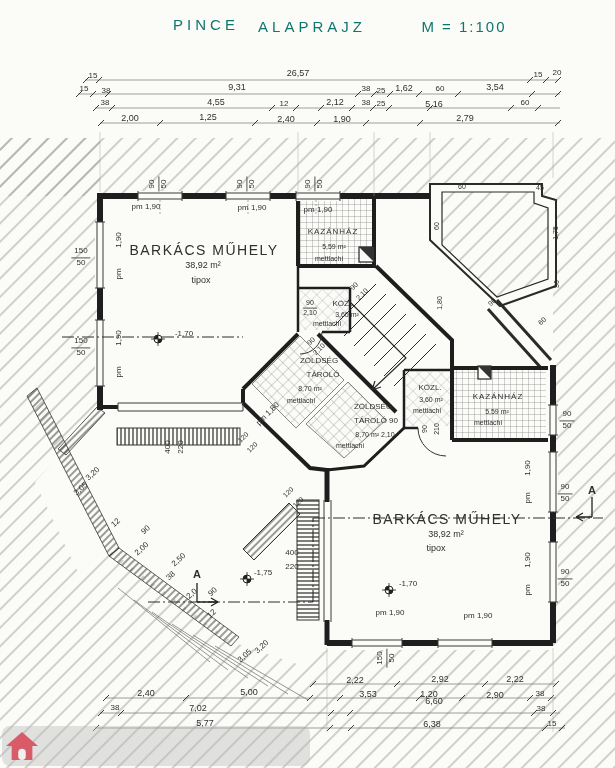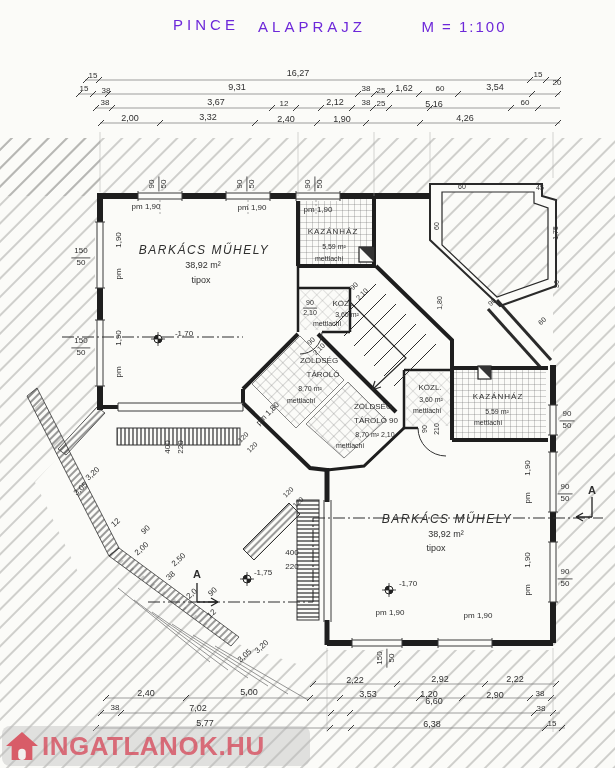--- a/index.html
+++ b/index.html
@@ -1,22 +1,22 @@
 <!DOCTYPE html>
 <html><head>
 <meta charset="utf-8">
 <style>
   html,body{margin:0;padding:0;background:#e8e8e8;}
   .stage{position:relative;width:615px;height:768px;background:#fbfbf8;overflow:hidden;
          font-family:"Liberation Sans",sans-serif;color:#2f2f2f;}
   .stage svg.plan{position:absolute;left:0;top:0;}
   .lb{position:absolute;transform:translate(-50%,-50%);font-size:9px;line-height:1;
       white-space:nowrap;color:#2f2f2f;z-index:3;}
-  .s7{font-size:7px;} .s8{font-size:8px;} .s10{font-size:12px;letter-spacing:1.5px;font-style:italic;}
-  .s11{font-size:11px;font-weight:bold;} .s16{font-size:15px;letter-spacing:4px;color:#6d28d9;}
+  .s7{font-size:7px;} .s8{font-size:8px;} .s10{font-size:14px;letter-spacing:1.5px;}
+  .s11{font-size:11px;font-weight:bold;} .s16{font-size:15px;letter-spacing:4px;color:#0f766e;}
   .r90{transform:translate(-50%,-50%) rotate(-90deg);}
   .r45{transform:translate(-50%,-50%) rotate(-45deg);}
   .r40{transform:translate(-50%,-50%) rotate(-42deg);}
   .fr{position:absolute;transform:translate(-50%,-50%);display:flex;flex-direction:column;
       align-items:center;font-size:8px;line-height:1.2;white-space:nowrap;z-index:3;color:#2f2f2f;}
   .fr .t{border-bottom:1px solid #555;padding:0 3px 1px;}
   .fr.r90{transform:translate(-50%,-50%) rotate(-90deg);}
   .wm{position:absolute;left:2px;top:726px;width:304px;height:40px;background:rgba(185,185,185,.42);
       border-radius:8px;display:flex;align-items:center;gap:4px;padding-left:4px;z-index:6;}
   .wm .txt{font-size:26px;font-weight:bold;color:rgba(214,78,94,.8);letter-spacing:.5px;
@@ -203,44 +203,44 @@
     <path d="M100,132 V192 M298,132 V196 M374,132 V196 M430,132 V182 M553,132 V178
              M327,648 V732 M553,648 V732" stroke="#aaa" stroke-width="0.5" fill="none"></path>
   </g>
 </svg>
 
 <span class="lb s16" style="left:206px;top:24px">PINCE</span>
 <span class="lb s16" style="left:312px;top:26px">ALAPRAJZ</span>
 <span class="lb s16" style="left:464px;top:26px;letter-spacing:2px">M = 1:100</span>
 
 <span class="lb s8" style="left:93px;top:76px">15</span>
-<span class="lb" style="left:298px;top:73px">16,27</span>
+<span class="lb" style="left:298px;top:73px">26,57</span>
 <span class="lb s8" style="left:538px;top:75px">15</span>
-<span class="lb s8" style="left:557px;top:83px">20</span>
+<span class="lb s8" style="left:557px;top:73px">20</span>
 <span class="lb s8" style="left:84px;top:89px">15</span>
 <span class="lb s8" style="left:106px;top:91px">38</span>
 <span class="lb" style="left:237px;top:87px">9,31</span>
 <span class="lb s8" style="left:366px;top:89px">38</span>
 <span class="lb s8" style="left:381px;top:91px">25</span>
 <span class="lb" style="left:404px;top:88px">1,62</span>
 <span class="lb s8" style="left:440px;top:89px">60</span>
 <span class="lb" style="left:495px;top:87px">3,54</span>
 <span class="lb s8" style="left:105px;top:103px">38</span>
-<span class="lb" style="left:216px;top:102px">3,67</span>
+<span class="lb" style="left:216px;top:102px">4,55</span>
 <span class="lb s8" style="left:284px;top:104px">12</span>
 <span class="lb" style="left:335px;top:102px">2,12</span>
 <span class="lb s8" style="left:366px;top:103px">38</span>
 <span class="lb s8" style="left:381px;top:104px">25</span>
 <span class="lb" style="left:434px;top:104px">5,16</span>
 <span class="lb s8" style="left:525px;top:103px">60</span>
 <span class="lb" style="left:130px;top:118px">2,00</span>
-<span class="lb" style="left:208px;top:117px">3,32</span>
+<span class="lb" style="left:208px;top:117px">1,25</span>
 <span class="lb" style="left:286px;top:119px">2,40</span>
 <span class="lb" style="left:342px;top:119px">1,90</span>
-<span class="lb" style="left:465px;top:118px">4,26</span>
+<span class="lb" style="left:465px;top:118px">2,79</span>
 
 <span class="lb" style="left:355px;top:680px">2,22</span>
 <span class="lb" style="left:440px;top:679px">2,92</span>
 <span class="lb" style="left:515px;top:679px">2,22</span>
 <span class="lb" style="left:146px;top:693px">2,40</span>
 <span class="lb" style="left:249px;top:692px">5,00</span>
 <span class="lb" style="left:368px;top:694px">3,53</span>
 <span class="lb" style="left:429px;top:694px">1,20</span>
 <span class="lb" style="left:495px;top:695px">2,90</span>
 <span class="lb s8" style="left:540px;top:694px">38</span>
@@ -378,16 +378,15 @@
 <span class="lb s7 r90" style="left:556px;top:284px">50</span>
 <span class="lb s7 r40" style="left:492px;top:302px">90</span>
 <span class="lb s7 r90" style="left:439px;top:303px">1,80</span>
 <span class="lb s7 r40" style="left:542px;top:321px">60</span>
 
 <div class="wm">
   <svg width="32" height="30" viewBox="0 0 34 30">
     <path d="M17 0 L34 15 H28 V30 H6 V15 H0 Z" fill="#d85c68"></path>
     <rect x="13" y="18" width="8" height="12" rx="4" fill="#f2f0ee"></rect>
   </svg>
-  <span class="txt">INGATLANOK.HU</span>
 </div>
 
 </div>
 
 </body></html>

